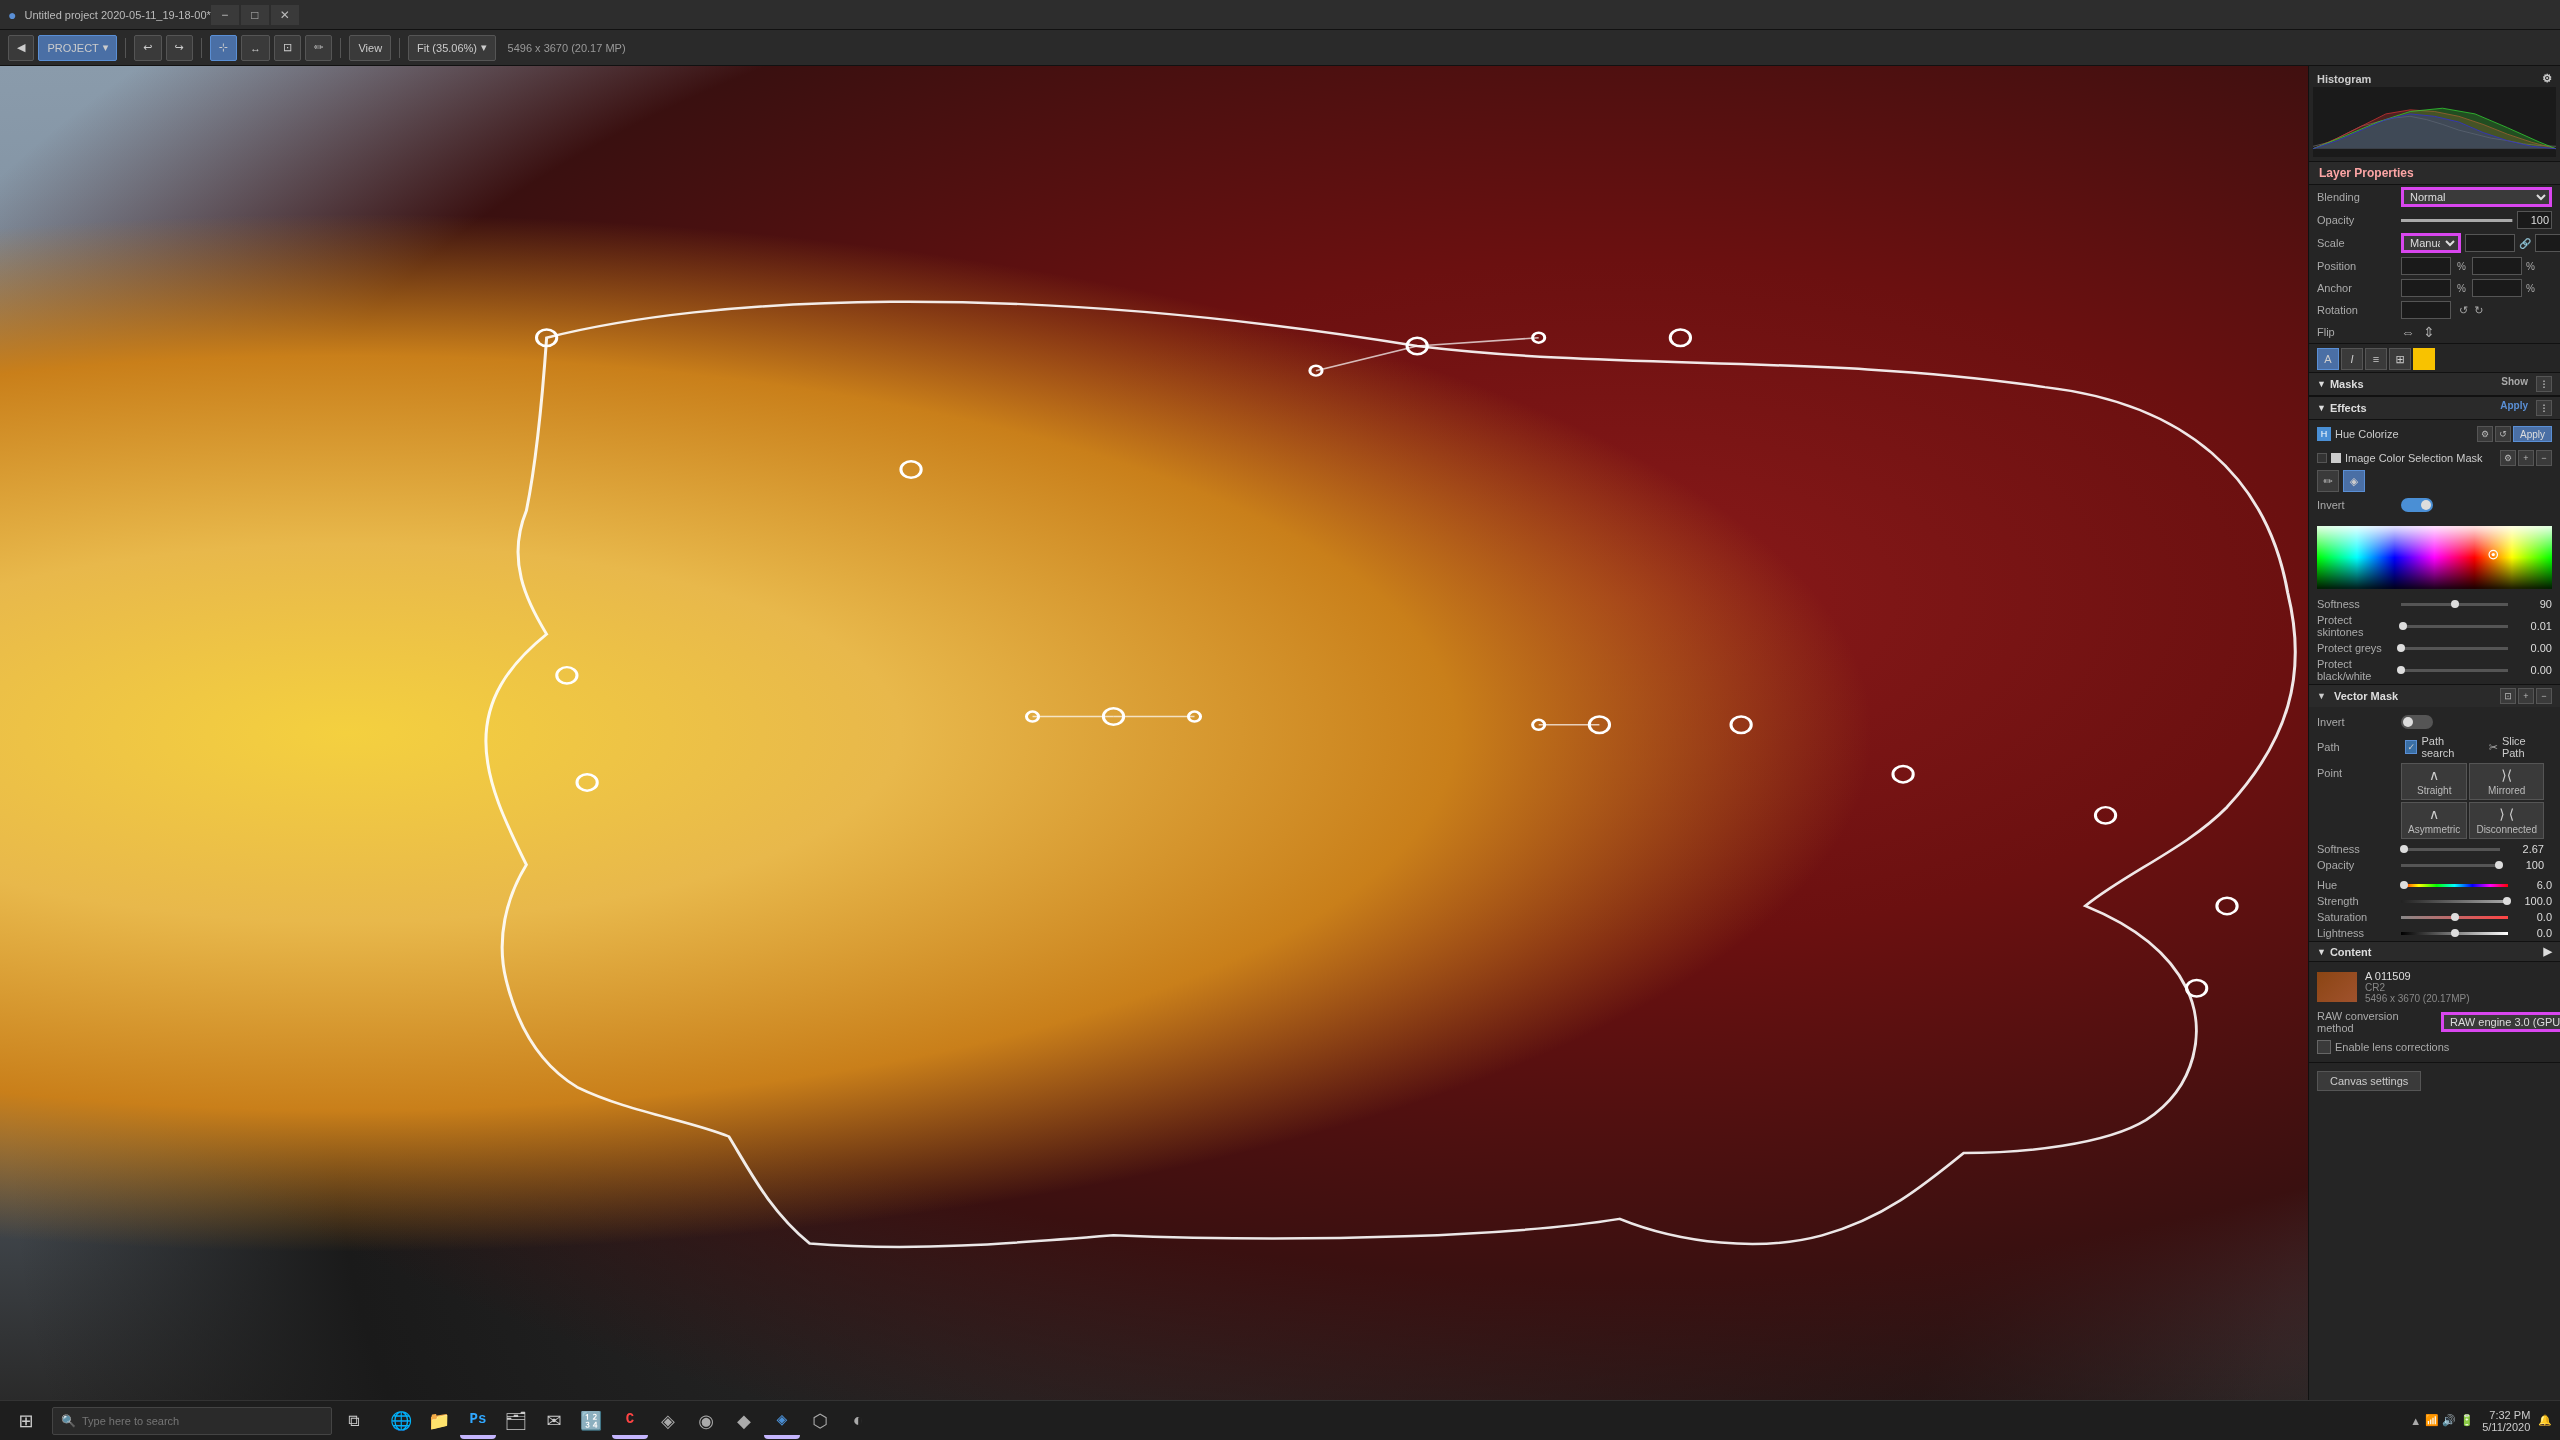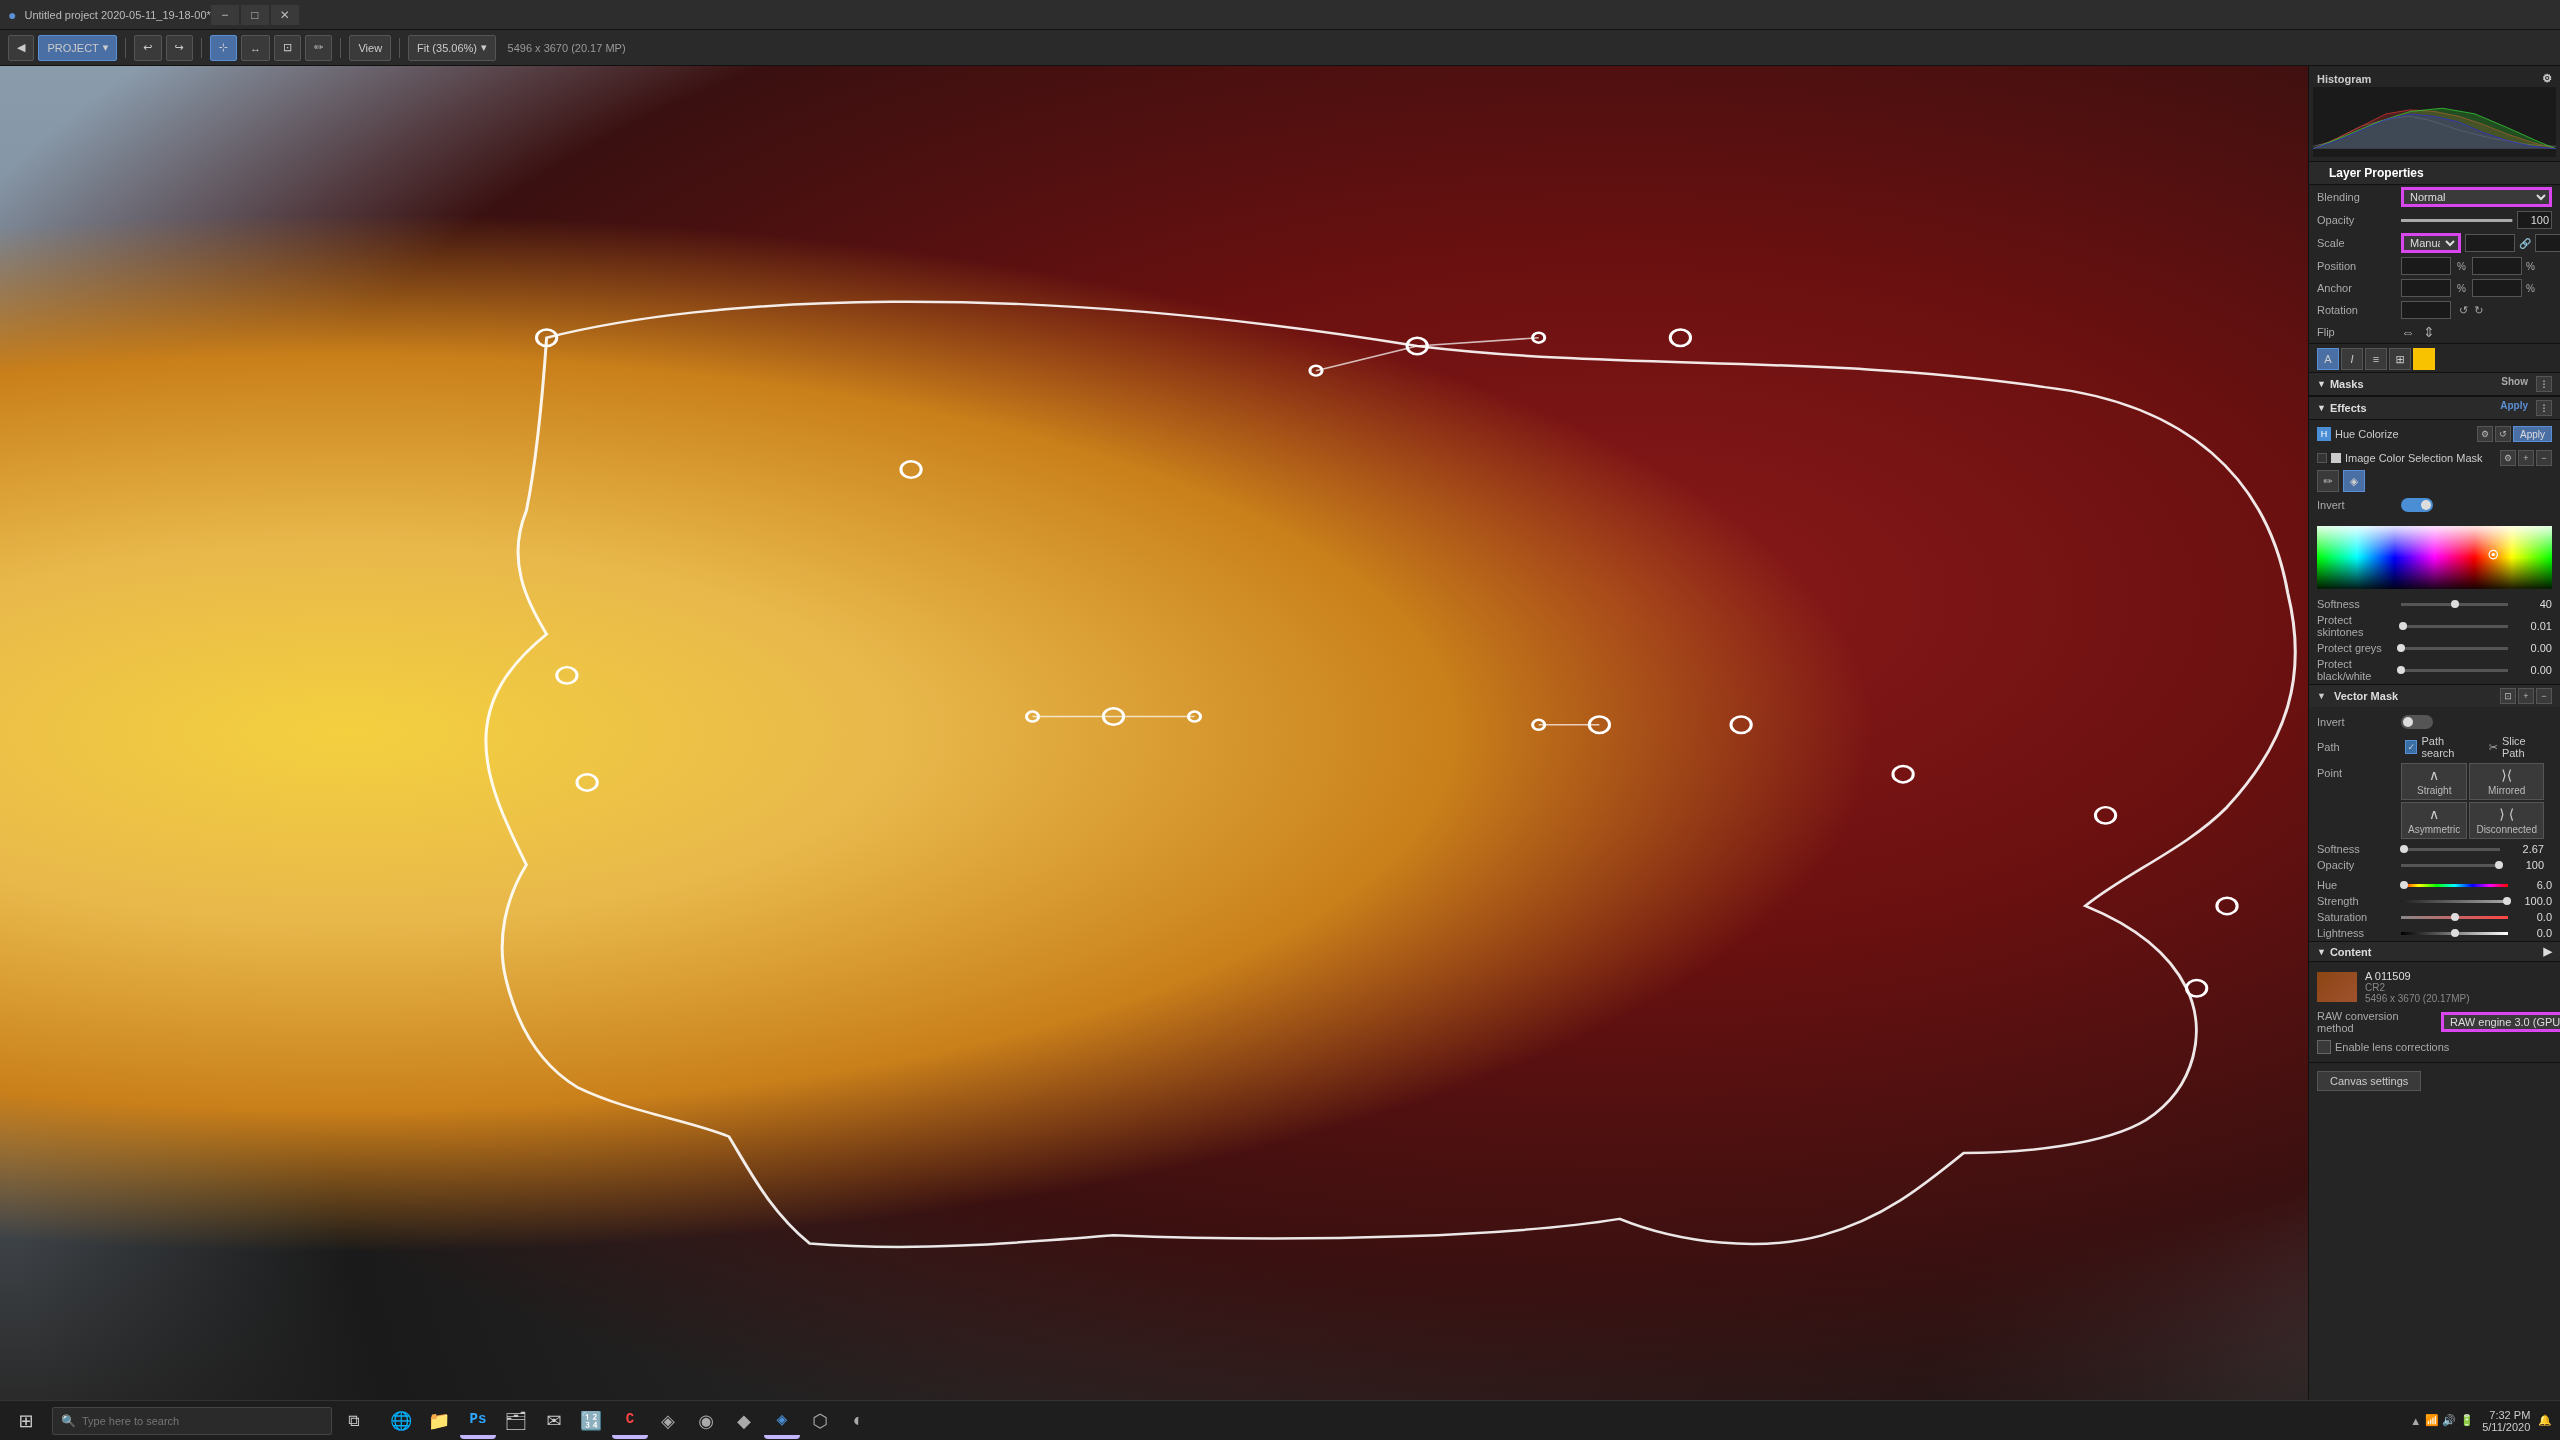--- a/index.html
+++ b/index.html
@@ -117,24 +117,24 @@
       width: 100%;
       height: 70px;
       background: #1a1a1a;
       position: relative;
       overflow: hidden;
     }
 
     
     #layer-props-header {
       background: #2a2a2a;
-      padding: 4px 20px;
+      padding: 4px 10px;
       font-size: 12px;
       font-weight: bold;
-      color: #ffffff;
+      color: #fca5a5;
       border-bottom: 1px solid #111;
     }
 
     
     .prop-row {
       display: flex;
       align-items: center;
       padding: 2px 8px;
       min-height: 22px;
       gap: 4px;
@@ -745,21 +745,21 @@
         <circle cx="210" cy="34" r="5" fill="none" stroke="white" stroke-width="1.5"></circle>
         <circle cx="210" cy="34" r="2" fill="white"></circle>
       </svg>
     </div>
 
     <div class="slider-container">
       <span class="slider-label">Softness</span>
       <div class="slider-track">
         <div class="slider-thumb" style="left:50%;"></div>
       </div>
-      <span class="slider-value">40</span>
+      <span class="slider-value">90</span>
     </div>
 
     <div class="slider-container">
       <span class="slider-label">Protect skintones</span>
       <div class="slider-track">
         <div class="slider-thumb" style="left:2%;"></div>
       </div>
       <span class="slider-value">0.01</span>
     </div>
 

